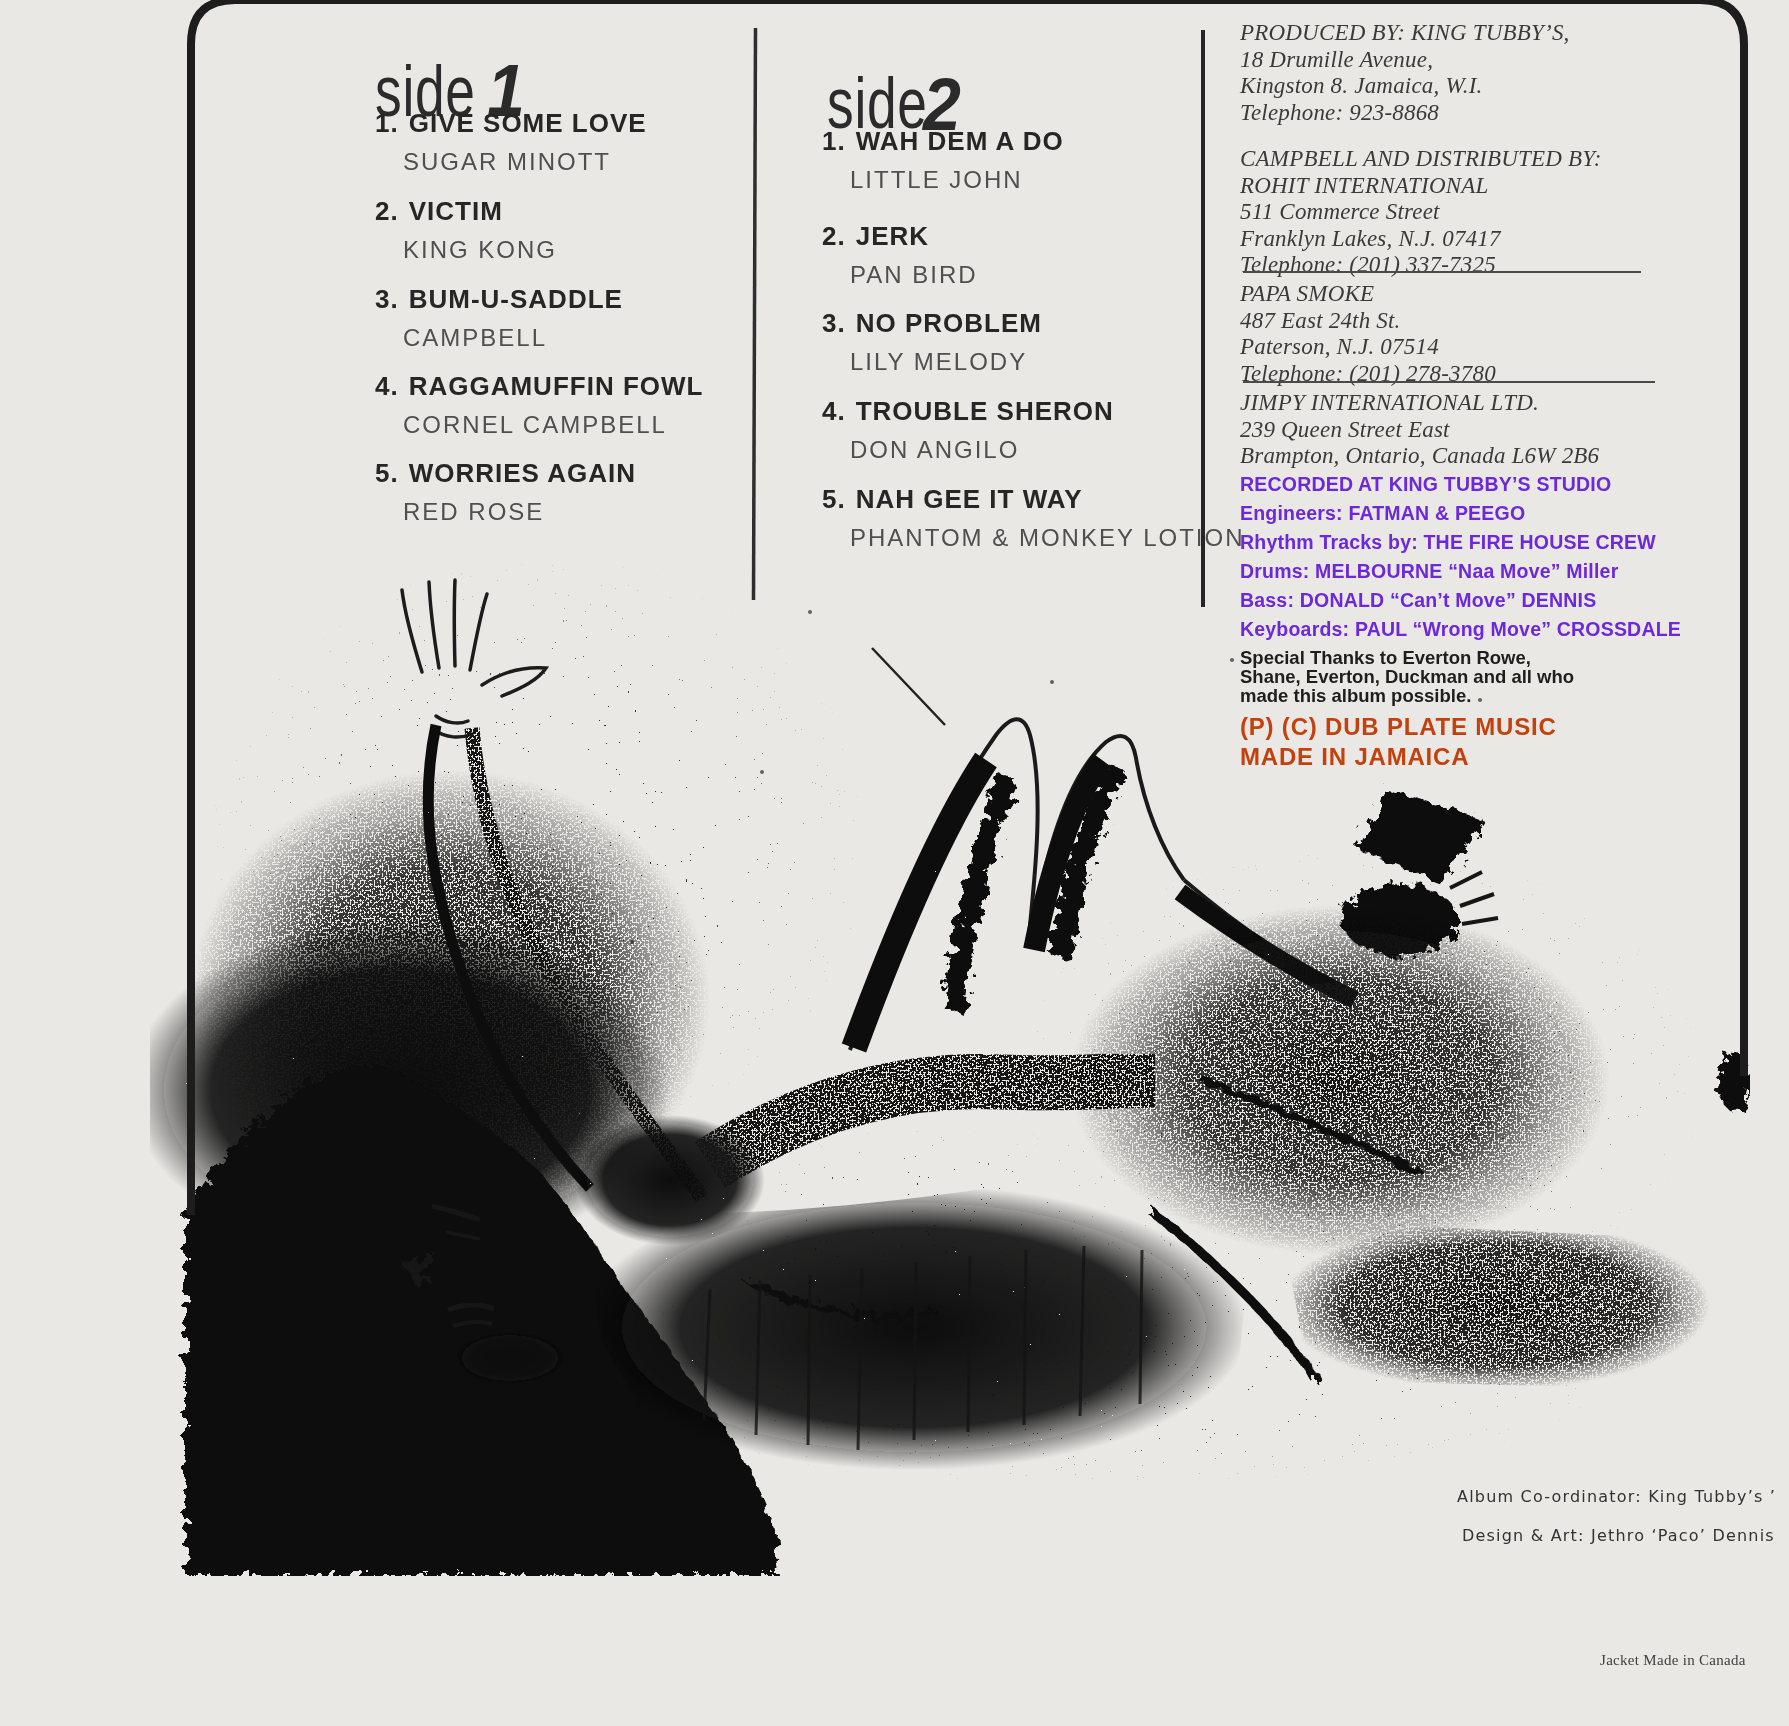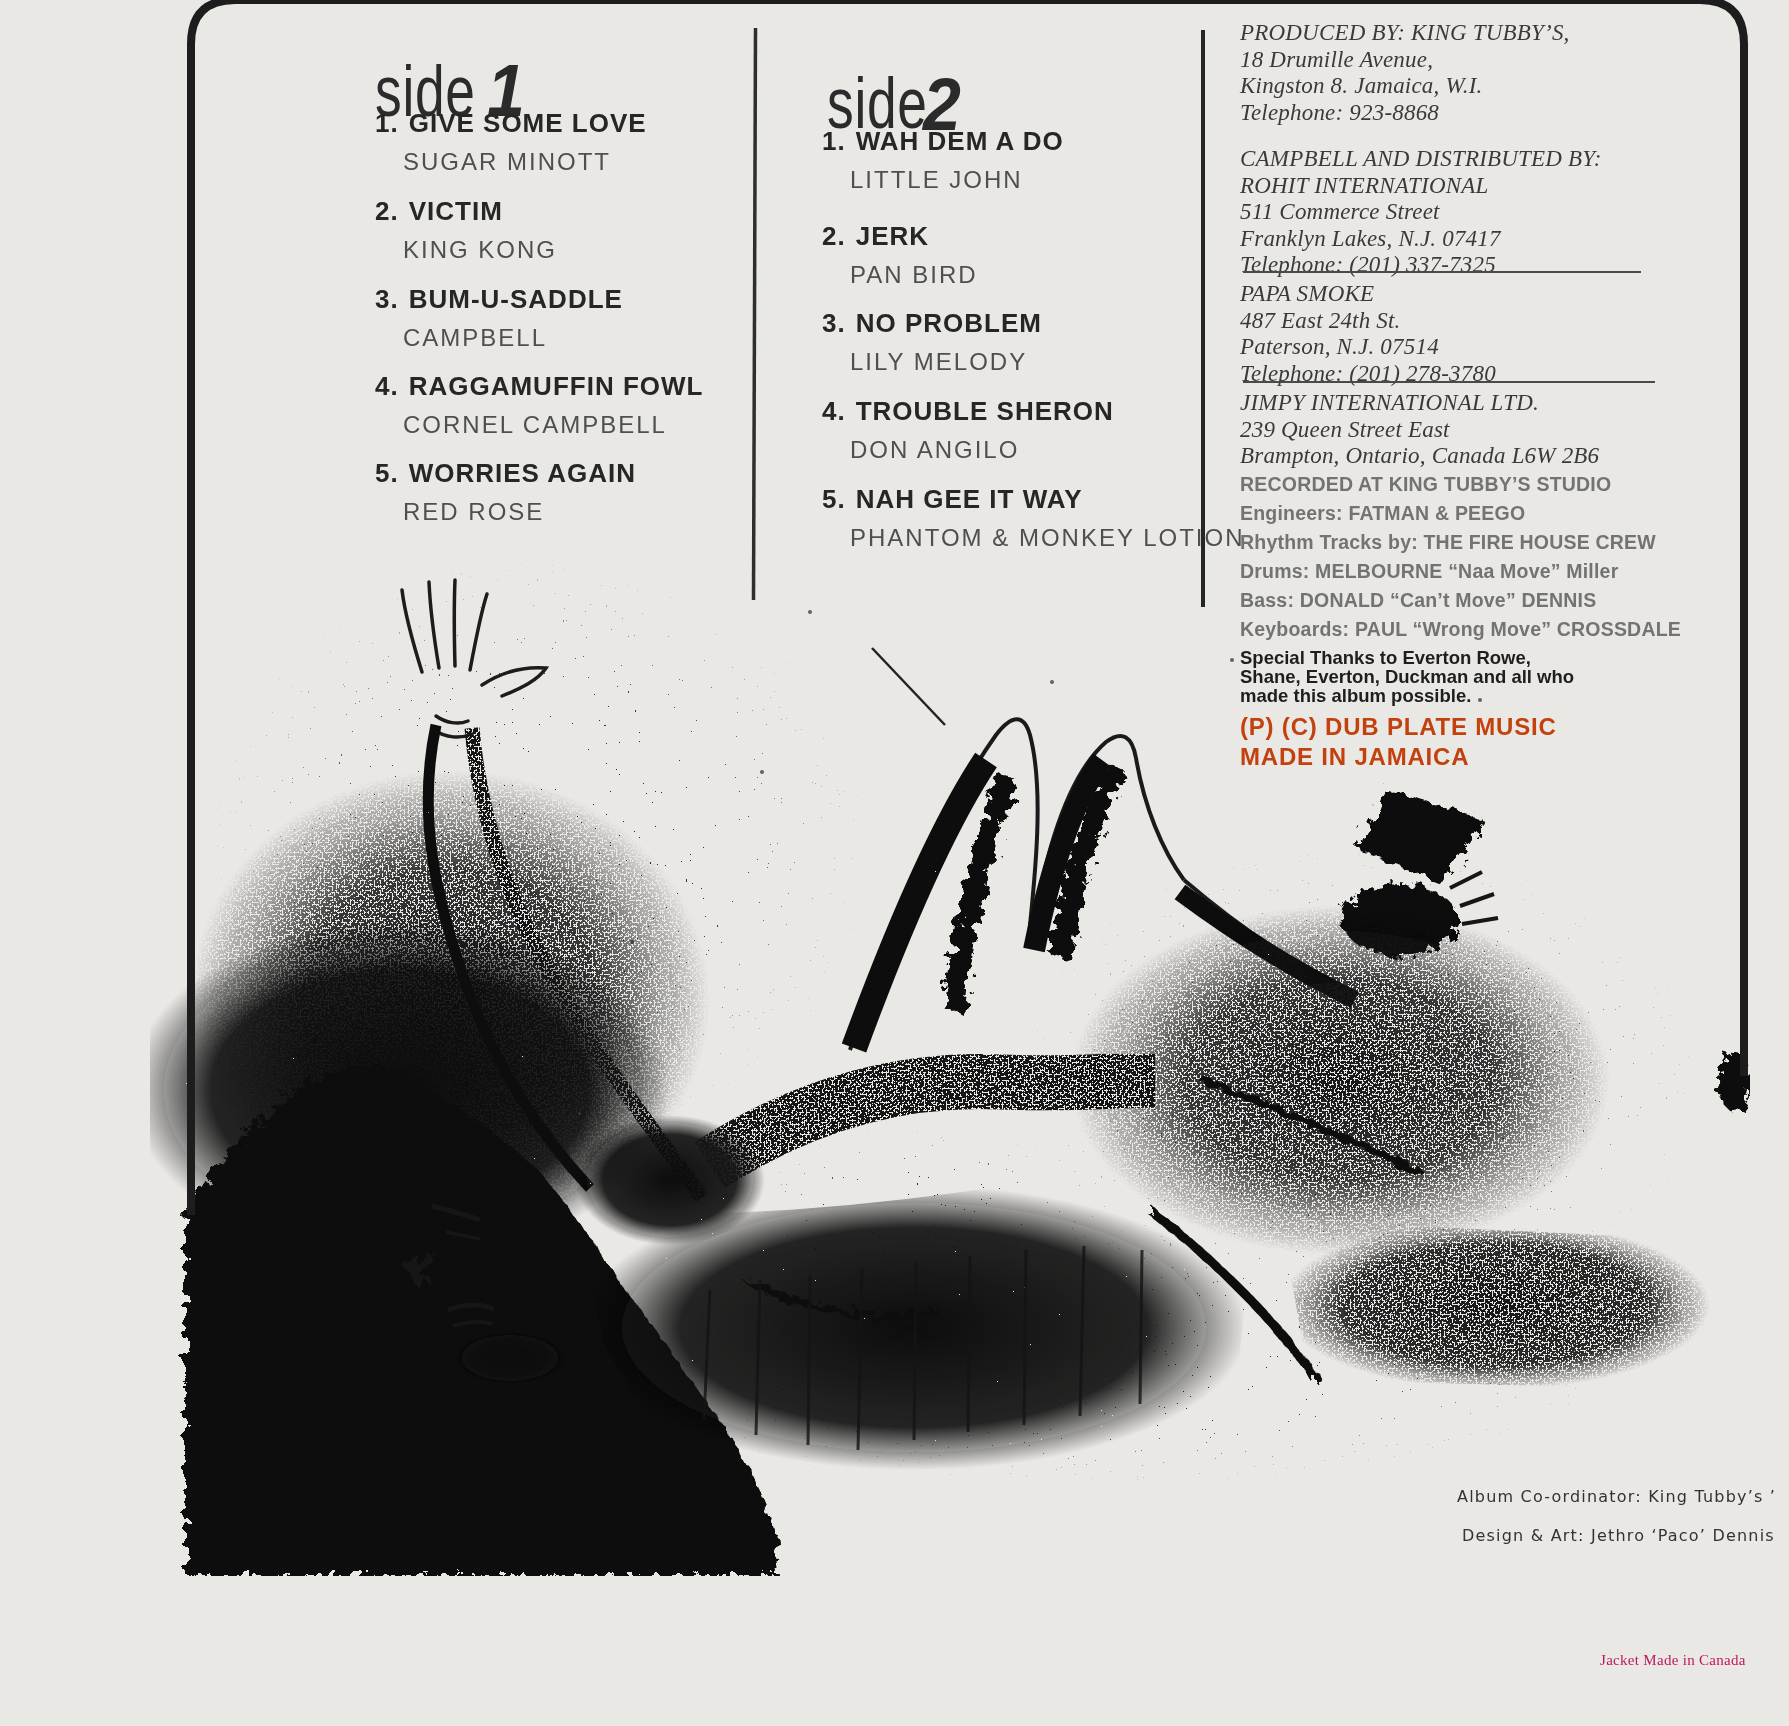--- a/index.html
+++ b/index.html
@@ -18,27 +18,27 @@
   .side-num{
     font-size:74px;font-weight:700;font-style:italic;color:#2b2b2b;
     transform:scaleX(.92);transform-origin:0 0;
   }
   
   .title-line{font-size:26px;font-weight:700;letter-spacing:1px;color:#262626;white-space:nowrap;line-height:27px;}
   .tnum{margin-right:10px;}
   .artist-line{font-size:24px;font-weight:400;letter-spacing:2px;color:#4f4f4f;white-space:nowrap;margin-top:11px;margin-left:28px;}
   
   .it{font-family:"Liberation Serif", serif;font-style:italic;font-size:23px;line-height:26.5px;color:#3a3a3a;letter-spacing:.2px;white-space:nowrap;}
-  .bd{font-size:19.5px;font-weight:700;line-height:29px;color:#737373;letter-spacing:.2px;white-space:nowrap;}
+  .bd{font-size:19.5px;font-weight:700;line-height:29px;color:#6d28d9;letter-spacing:.2px;white-space:nowrap;}
   .thanks{font-size:18.5px;font-weight:700;line-height:19px;color:#1e1e1e;width:350px;}
   .dub{font-size:24px;font-weight:700;line-height:30px;letter-spacing:.8px;color:#c2410c;white-space:nowrap;}
   .rule{position:absolute;height:2px;background:#4a4a4a;}
   
   .ft{font-size:16px;letter-spacing:1.2px;color:#333;white-space:nowrap;font-family:"DejaVu Sans", sans-serif;text-align:center;}
-  .jacket{font-family:"Liberation Serif", serif;font-size:15px;color:#be185d;letter-spacing:.3px;white-space:nowrap;}
+  .jacket{font-family:"Liberation Serif", serif;font-size:15px;color:#404040;letter-spacing:.3px;white-space:nowrap;}
   .layer-text{position:absolute;inset:0;z-index:2;}
   .layer-frame{position:absolute;inset:0;z-index:1;pointer-events:none;}
   .layer-art{position:absolute;left:150px;top:520px;z-index:0;}
 </style>
 </head>
 <body>
 
 <div class="layer-art">
 <svg width="1600" height="1056" viewBox="0 0 1600 1056" xmlns="http://www.w3.org/2000/svg">
   <defs>

